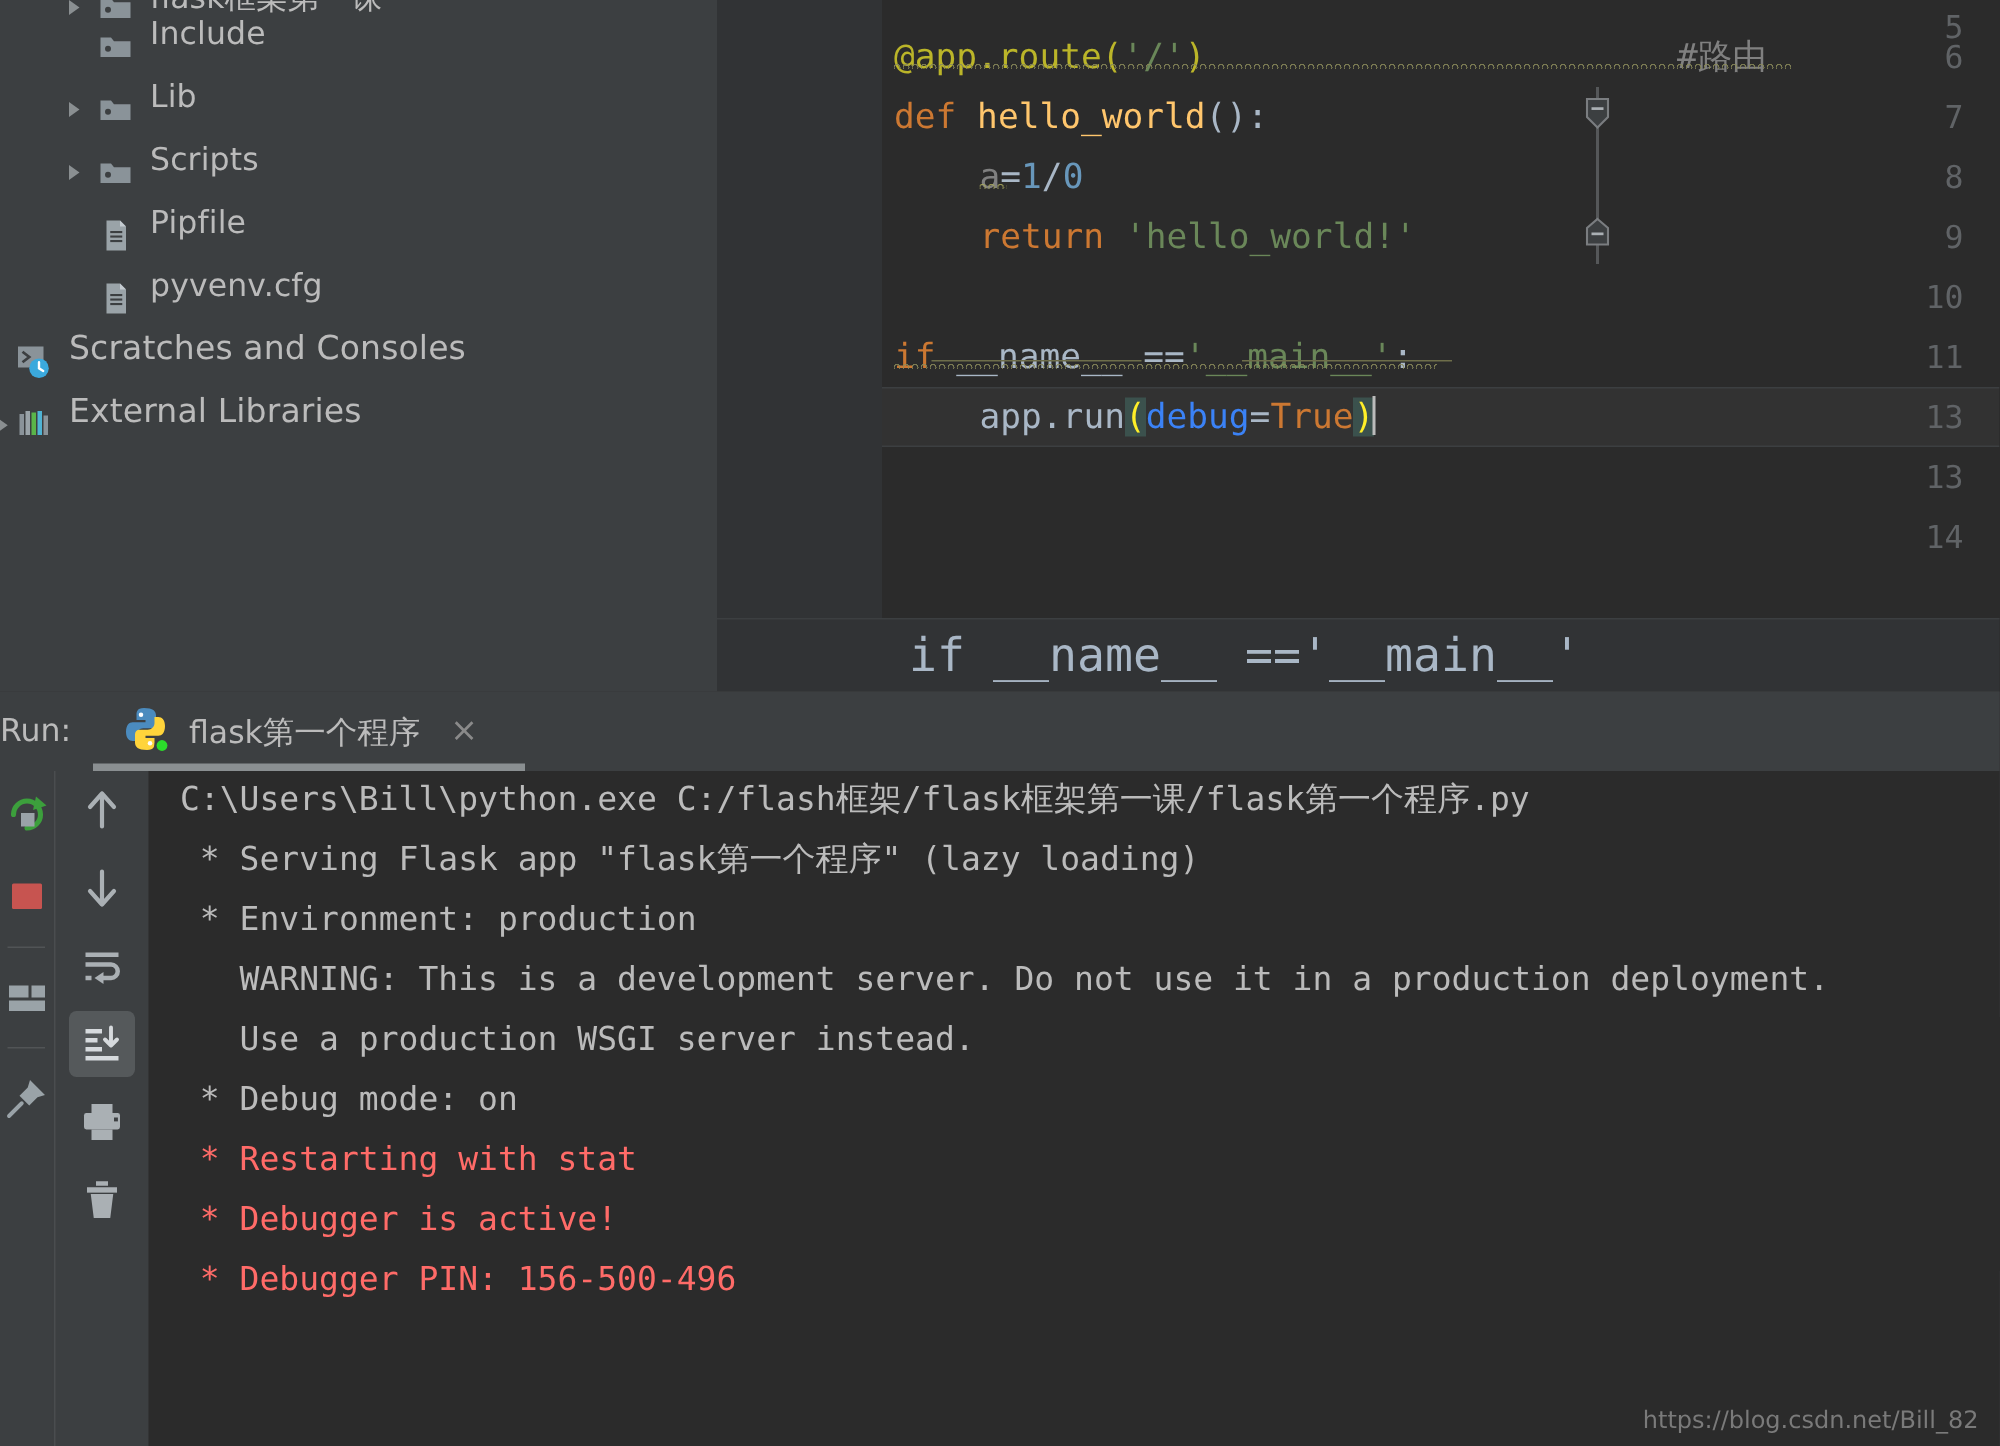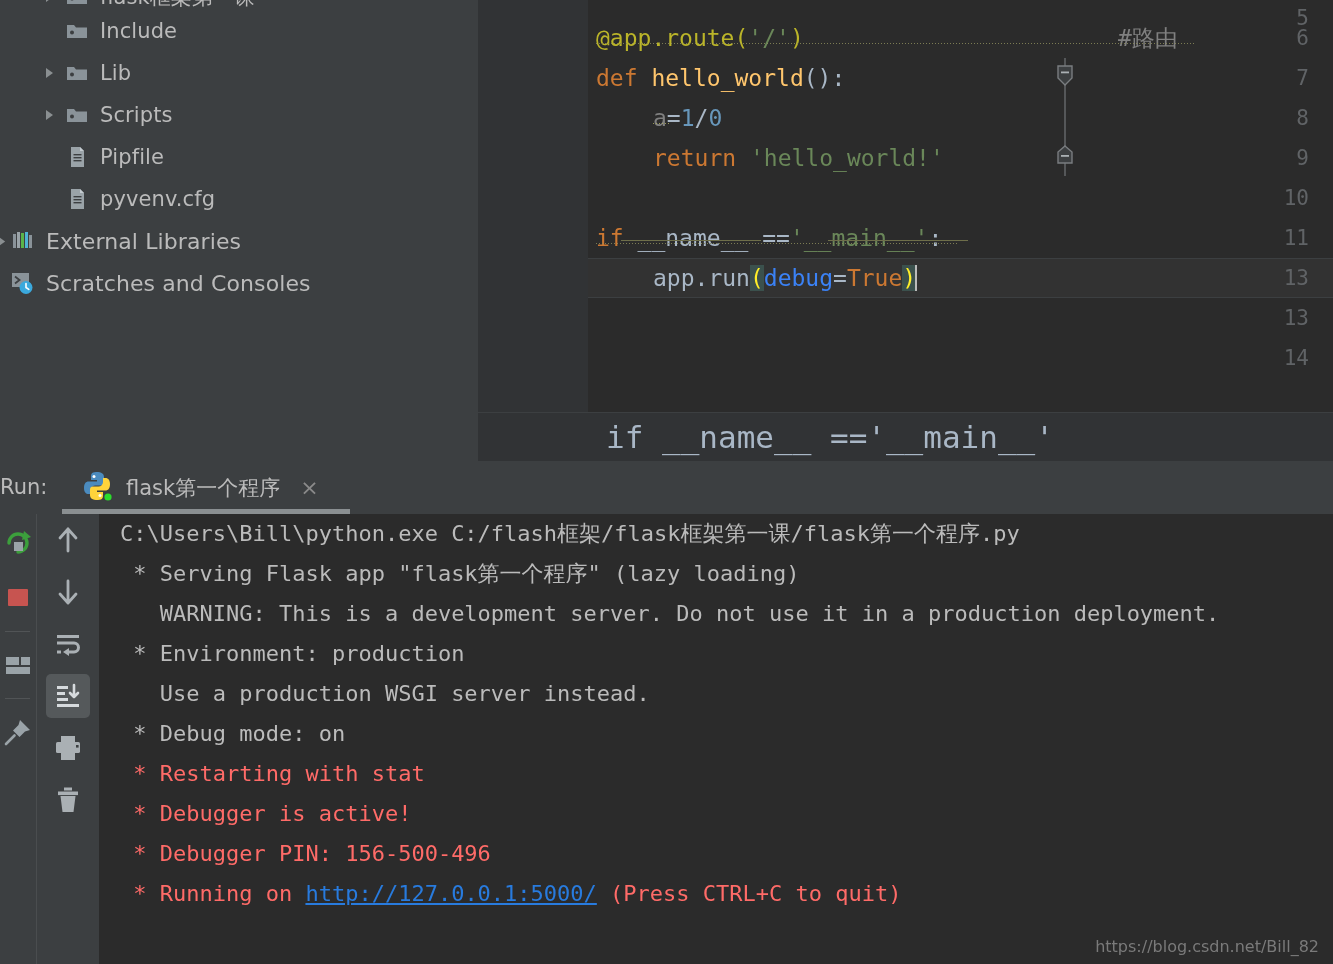--- a/index.html
+++ b/index.html
@@ -35,21 +35,20 @@
     left: 0; top: 0;
     width: 478px;
     height: 461px;
     background: #3c3f41;
     overflow: hidden;
   }
   .tree-row {
     position: relative;
     height: 42px;
     display: flex;
-    align-items: center;
     padding-left: 0;
     box-sizing: border-box;
     cursor: default;
   }
   .tree-arrow {
     width: 26px;
     height: 42px;
     display: flex;
     align-items: center;
     justify-content: center;
@@ -416,48 +415,48 @@
             <path d="M12 1 L16 5 L12 5 Z" fill="#c4cbd0"></path>
             <rect x="5.5" y="8" width="8" height="1.4" fill="#3c3f41"></rect>
             <rect x="5.5" y="11" width="8" height="1.4" fill="#3c3f41"></rect>
             <rect x="5.5" y="14" width="8" height="1.4" fill="#3c3f41"></rect>
           </svg>
         </span>
         <span class="tree-label">pyvenv.cfg</span>
       </div>
 
       <div class="tree-row indent-0">
+        <span class="tree-arrow" style="width:14px;flex:0 0 14px;margin-left:-6px;"></span>
+        <span class="tree-icon">
+          <svg width="26" height="24" viewBox="0 0 26 24">
+            <rect x="2" y="2" width="17" height="14" fill="#8a9399"></rect>
+            <path d="M5 5.5 L9.5 9 L5 12.5" fill="none" stroke="#3c3f41" stroke-width="1.8"></path>
+            <circle cx="16" cy="16.5" r="6.5" fill="#3ba9dd"></circle>
+            <path d="M16 12.5 L16 16.5 L18.8 18.3" fill="none" stroke="#ffffff" stroke-width="1.6" stroke-linecap="round"></path>
+          </svg>
+        </span>
+        <span class="tree-label" style="font-size:22px;">Scratches and Consoles</span>
+      </div>
+
+      <div class="tree-row indent-0">
         <span class="tree-arrow" style="width:14px;flex:0 0 14px;margin-left:-6px;">
           <svg width="11" height="11" viewBox="0 0 12 12">
               <polygon points="3,1 10,6 3,11" fill="#8a8f91"></polygon>
             </svg>
         </span>
         <span class="tree-icon">
           <svg width="24" height="22" viewBox="0 0 24 22">
             <rect x="2" y="4" width="3" height="14" fill="#8a9399"></rect>
             <rect x="6" y="2" width="3" height="16" fill="#9aa3a8"></rect>
             <rect x="10" y="3" width="3" height="15" fill="#5ab54a"></rect>
             <rect x="14" y="2" width="3" height="16" fill="#4fb3d4"></rect>
             <rect x="18" y="5" width="3" height="13" fill="#8a9399"></rect>
           </svg>
         </span>
         <span class="tree-label" style="font-size:22px;">External Libraries</span>
-      </div>
-
-      <div class="tree-row indent-0">
-        <span class="tree-arrow" style="width:14px;flex:0 0 14px;margin-left:-6px;"></span>
-        <span class="tree-icon">
-          <svg width="26" height="24" viewBox="0 0 26 24">
-            <rect x="2" y="2" width="17" height="14" fill="#8a9399"></rect>
-            <path d="M5 5.5 L9.5 9 L5 12.5" fill="none" stroke="#3c3f41" stroke-width="1.8"></path>
-            <circle cx="16" cy="16.5" r="6.5" fill="#3ba9dd"></circle>
-            <path d="M16 12.5 L16 16.5 L18.8 18.3" fill="none" stroke="#ffffff" stroke-width="1.6" stroke-linecap="round"></path>
-          </svg>
-        </span>
-        <span class="tree-label" style="font-size:22px;">Scratches and Consoles</span>
       </div>
     </div>
 
     <div class="editor">
 
       <div class="gutter"></div>
 
       <div class="fold-rail" style="top:58px; height:118px;"></div>
 
       <div class="cur-line-hl" style="top:258px;"></div>
@@ -609,27 +608,26 @@
             <rect x="9" y="1.5" width="8" height="3" fill="#aab0b4"></rect>
             <rect x="3" y="5.5" width="20" height="3.6" fill="#aab0b4"></rect>
             <path d="M5.5 10 L20.5 10 L18.5 26 L7.5 26 Z" fill="#aab0b4"></path>
           </svg>
         </div>
       </div>
 
       <div class="console">
         <div class="console-line">C:\Users\Bill\python.exe C:/flash框架/flask框架第一课/flask第一个程序.py</div>
         <div class="console-line"> * Serving Flask app "flask第一个程序" (lazy loading)</div>
+        <div class="console-line"> * Environment: production</div>
         <div class="console-line">   WARNING: This is a development server. Do not use it in a production deployment.</div>
-        <div class="console-line"> * Environment: production</div>
         <div class="console-line">   Use a production WSGI server instead.</div>
         <div class="console-line"> * Debug mode: on</div>
         <div class="console-line err"> * Restarting with stat</div>
         <div class="console-line err"> * Debugger is active!</div>
         <div class="console-line err"> * Debugger PIN: 156-500-496</div>
-        <div class="console-line err"><span> * Running on </span><a class="console-link" href="#">http://127.0.0.1:5000/</a><span> (Press CTRL+C to quit)</span></div>
 
         <div class="watermark">https://blog.csdn.net/Bill_82</div>
       </div>
 
     </div>
   </div>
 </div>
 
 </body></html>

